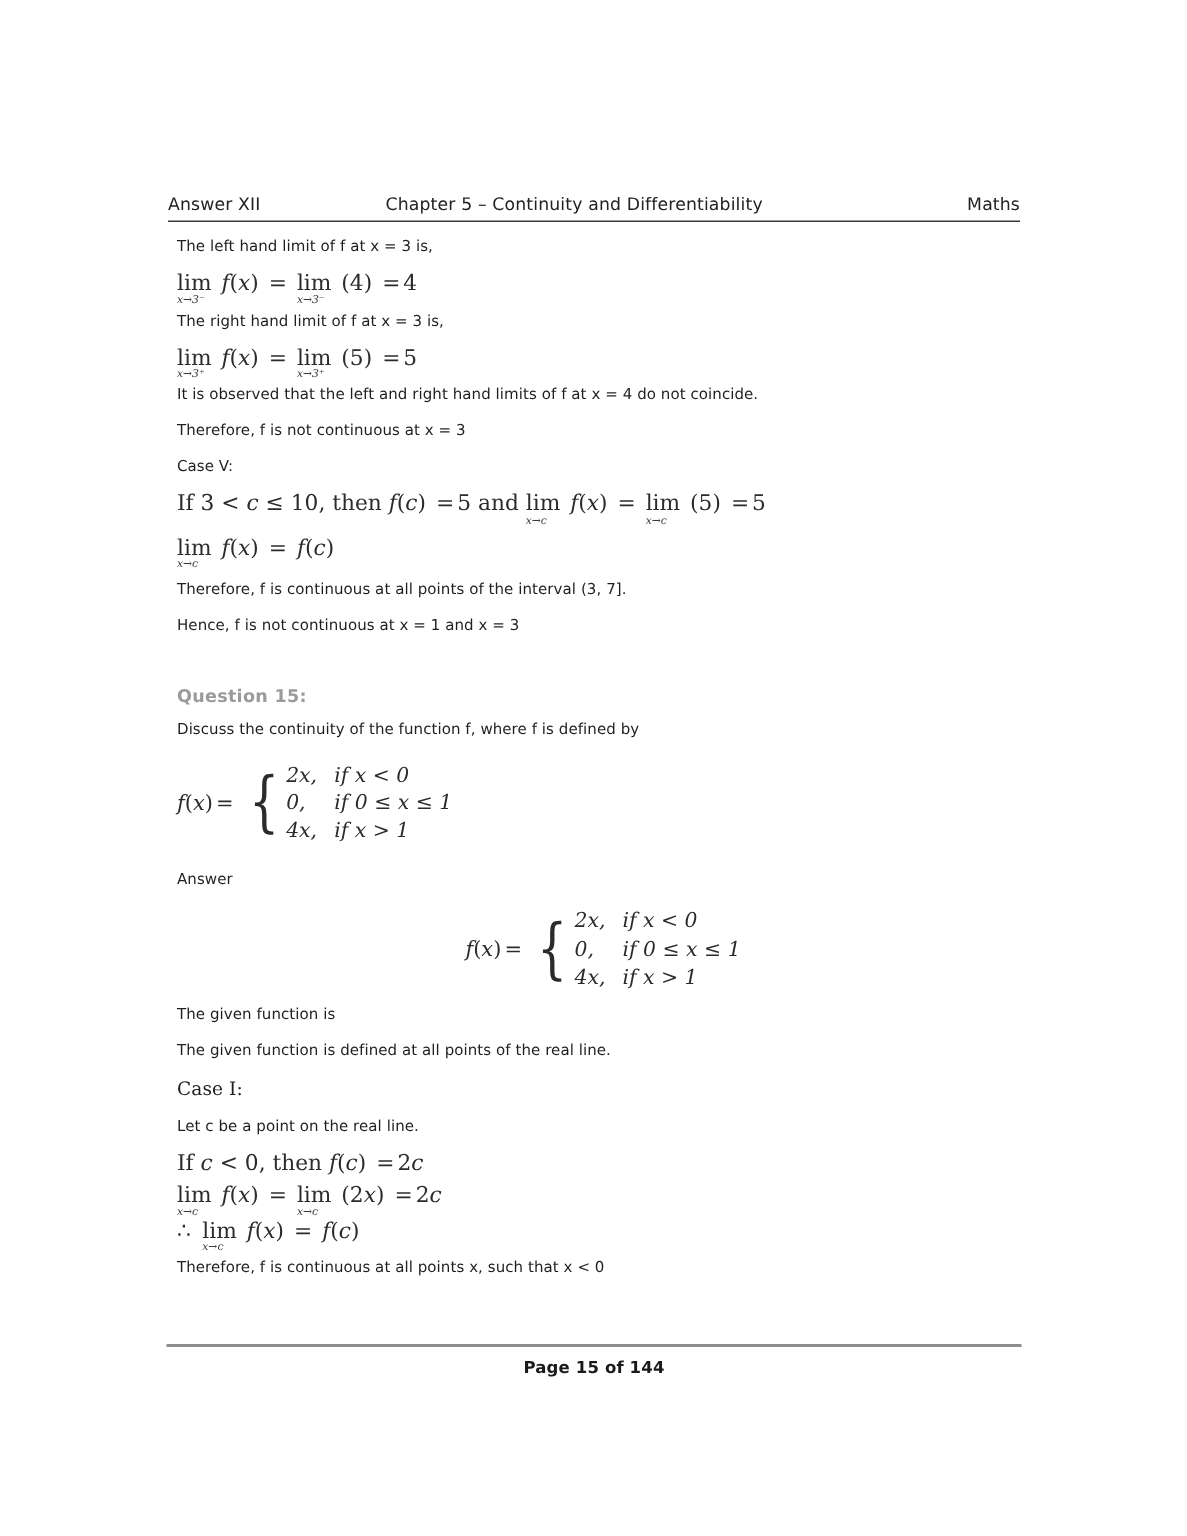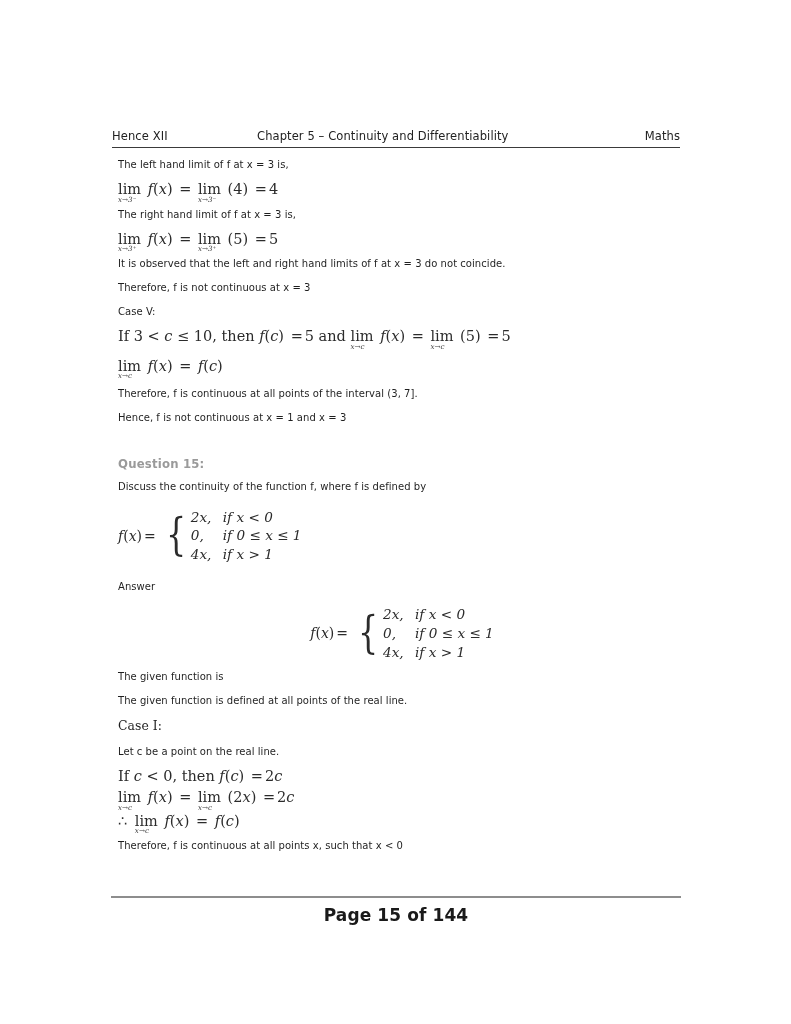--- a/index.html
+++ b/index.html
@@ -153,33 +153,33 @@
     width: 570px;
     height: 2px;
     background: #8d8d8d;
   }
   .footer-text {
     position: absolute;
     left: 111px;
     top: 905px;
     width: 570px;
     text-align: center;
-    font-size: 17px;
+    font-size: 11px;
     font-weight: bold;
     color: #1a1a1a;
     letter-spacing: 0.1px;
   }
 </style>
 </head>
 <body>
 
 <div class="page">
 
   <div class="header">
-    <span class="h-left">Hence XII</span>
+    <span class="h-left">Answer XII</span>
     <span class="h-center">Chapter 5 – Continuity and Differentiability</span>
     <span class="h-right">Maths</span>
   </div>
   <div class="header-rule"></div>
 
   <div class="content">
 
     <p class="para">The left hand limit of f at x = 3 is,</p>
 
     
@@ -209,21 +209,21 @@
       <span class="mi">f</span><span class="paren">(</span><span class="mi">x</span><span class="paren">)</span>
       <span class="eqsp">=</span>
       <span class="lim-wrap">
         <span class="lim-top">lim</span>
         <span class="lim-sub">x→3⁺</span>
       </span>
       <span class="paren">(</span><span class="mn">5</span><span class="paren">)</span>
       <span class="eqsp">=</span><span class="mn">5</span>
     </div>
 
-    <p class="para">It is observed that the left and right hand limits of f at x = 3 do not coincide.</p>
+    <p class="para">It is observed that the left and right hand limits of f at x = 4 do not coincide.</p>
     <p class="para">Therefore, f is not continuous at x = 3</p>
     <p class="para">Case V:</p>
 
     
     <div class="math sz">
       <span class="mn">If </span><span class="mn">3 &lt; </span><span class="mi">c</span><span class="mn"> ≤ 10, then </span>
       <span class="mi">f</span><span class="paren">(</span><span class="mi">c</span><span class="paren">)</span>
       <span class="eqsp">=</span><span class="mn">5</span><span class="mn"> and </span>
       <span class="lim-wrap">
         <span class="lim-top">lim</span>

